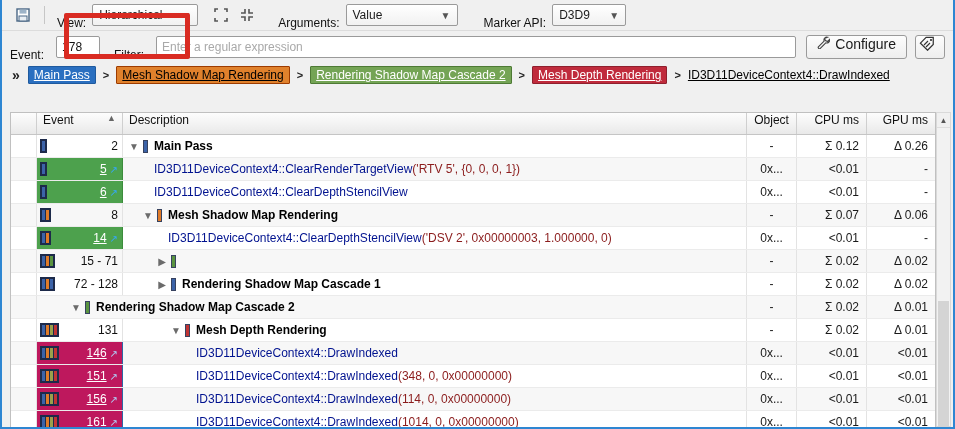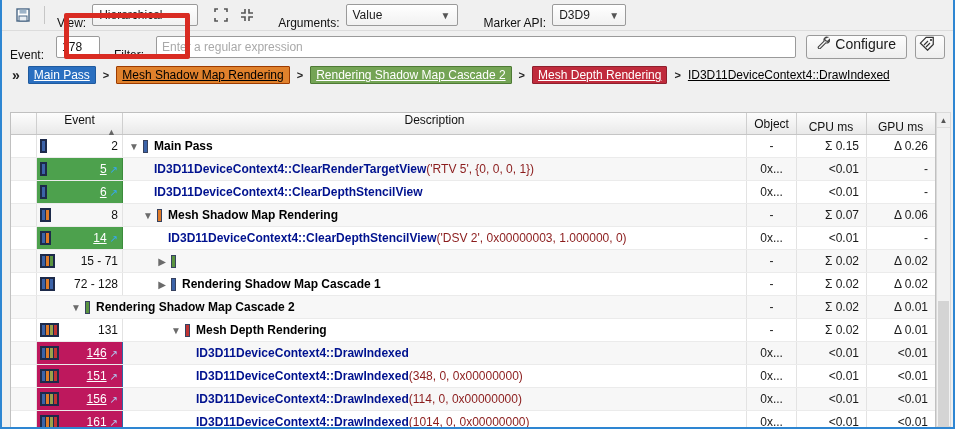--- a/index.html
+++ b/index.html
@@ -44,21 +44,21 @@
   .breadcrumb { height:26px; display:flex; align-items:center; padding:0 10px; background:#f0f0f0; }
   .bc-prefix { font-weight:bold; color:#222; font-size:14px; margin-right:8px; }
   .bc-sep { margin:0 7px; color:#222; font-size:11px; font-weight:bold; }
   .chip { height:18px; display:flex; align-items:center; padding:0 5px; border-radius:1px; text-decoration:underline; cursor:pointer; white-space:nowrap; }
   .chip.plain { padding:0; border:none !important; background:none !important; }
 
   
   .table-zone { position:absolute; left:8px; right:2px; top:112px; bottom:0; display:flex; }
   .grid { width:929px; background:#fff; border:1px solid #c0c0c0; border-bottom:none; overflow:hidden; display:flex; flex-direction:column; }
   .thead { height:22px; display:flex; background:linear-gradient(#fdfdfd,#e9e9e9); border-bottom:1px solid #c5c5c5; flex:none; }
-  .th { display:flex; align-items:center; padding:0 6px; border-right:1px solid #cfcfcf; font-size:12px; color:#111;flex-direction:column; }
+  .th { display:flex; padding:0 6px; border-right:1px solid #cfcfcf; font-size:12px; color:#111; }
   .tbody { flex:1; overflow:hidden; }
   .tr { height:23px; display:flex; border-bottom:1px solid #ebebeb; background:#fff; }
   .tr.alt { background:#f7f7f7; }
   .td { display:flex; align-items:center; border-right:1px solid #e3e3e3; overflow:hidden; white-space:nowrap; }
   .c-gutter { width:26px; flex:none; }
   .c-ev { width:86px; flex:none; }
   .c-desc { flex:1; }
   .c-obj { width:50px; flex:none; justify-content:center; }
   .c-cpu { width:70px; flex:none; justify-content:flex-end; padding-right:7px; }
   .c-gpu { width:68px; flex:none; justify-content:flex-end; padding-right:7px; border-right:none; }
@@ -74,21 +74,21 @@
   .evnum { flex:1; text-align:right; font-size:12px; color:#111; }
   .ev-cell.green .evnum, .ev-cell.blue .evnum { color:#fff; text-decoration:underline; }
   .golink { font-size:10px; margin-left:3px; flex:none; }
   .ev-cell.green .golink { color:#35a8ff; }
   .ev-cell.blue .golink { color:#aed9ff; }
 
   .td.desc-cell { border-right-color:#e3e3e3; }
   .expand { width:12px; color:#6b6b6b; font-size:10px; flex:none; text-align:center; margin-right:3px; }
   .marker { width:5px; height:13px; border:1px solid #37425f; margin-right:6px; flex:none; }
   .gtitle { font-weight:bold; color:#000; }
-  .fn { font-weight:bold; color:#00128f; margin-left:12px; }
+  .fn { font-weight:normal; color:#00128f; margin-left:12px; }
   .args { color:#8b1c1c; }
 
   
   .scrollbar { width:15px; background:#f2f2f2; border:1px solid #d9d9d9; position:relative; }
   .sb-btn { height:15px; display:flex; align-items:center; justify-content:center; font-size:8px; color:#555; background:#f0f0f0; border-bottom:1px solid #dedede; }
   .sb-thumb { position:absolute; left:1px; right:1px; top:188px; height:129px; background:#d4d4d4; }
 
   svg { display:block; }
 </style>
 </head>
@@ -204,21 +204,21 @@
       <span class="evnum">2</span>
 
     </div>
     <div class="td c-desc desc-cell" style="padding-left: 5px;">
       <span class="expand">▼</span>
       <span class="marker" style="background: rgb(60, 99, 168);"></span>
       <span class="gtitle">Main Pass</span>
 
     </div>
     <div class="td c-obj">-</div>
-    <div class="td c-cpu">Σ 0.15</div>
+    <div class="td c-cpu">Σ 0.12</div>
     <div class="td c-gpu">Δ 0.26</div>
   </div>
           <div class="tr alt">
     <div class="td c-gutter"></div>
     <div class="td c-ev ev-cell green">
       <span class="bars">
                 <i style="background: rgb(60, 99, 168);"></i>
               </span>
       <span class="evnum">5</span>
       <span class="golink">↗</span>

